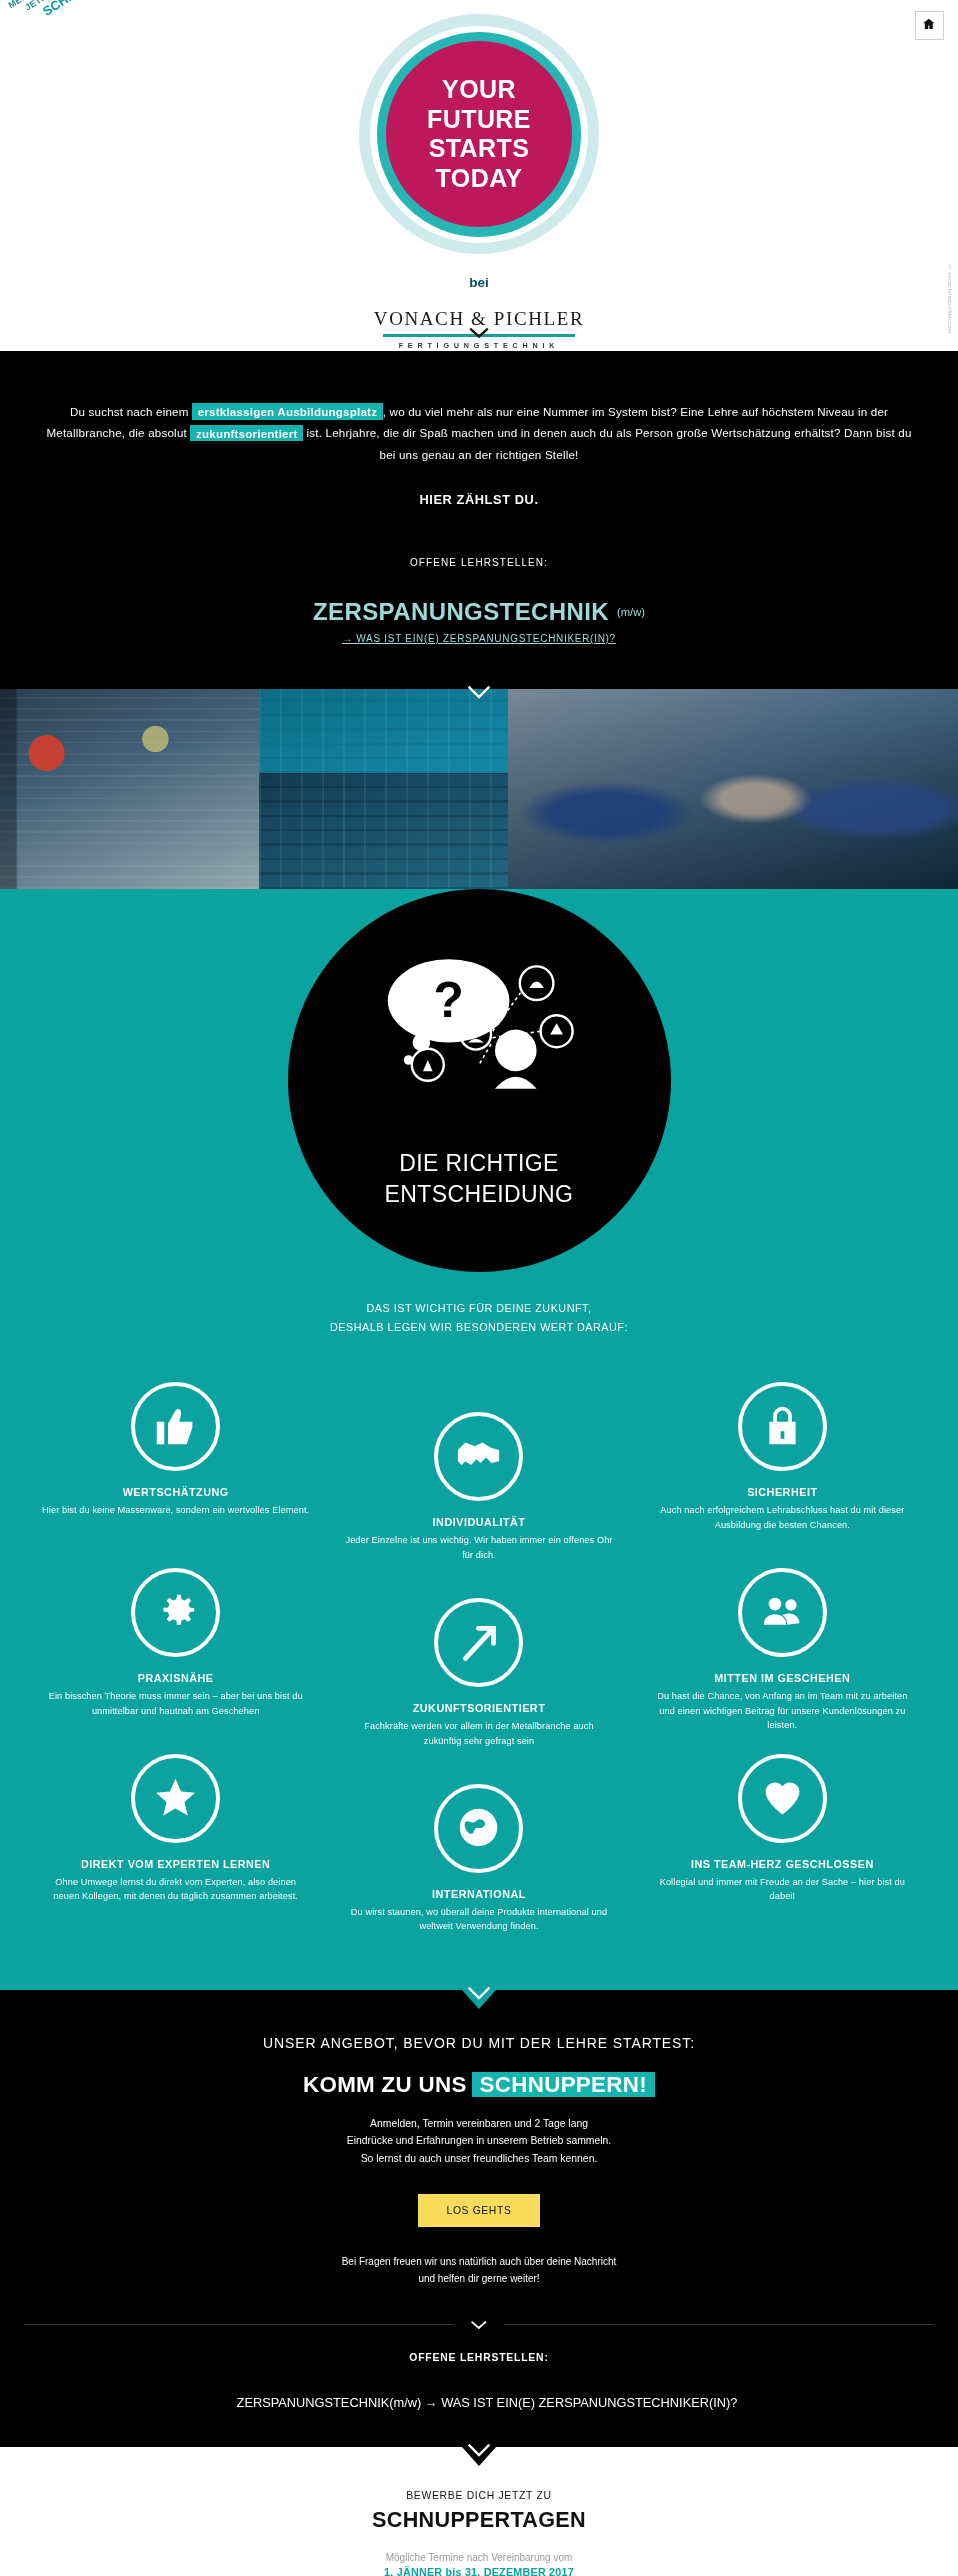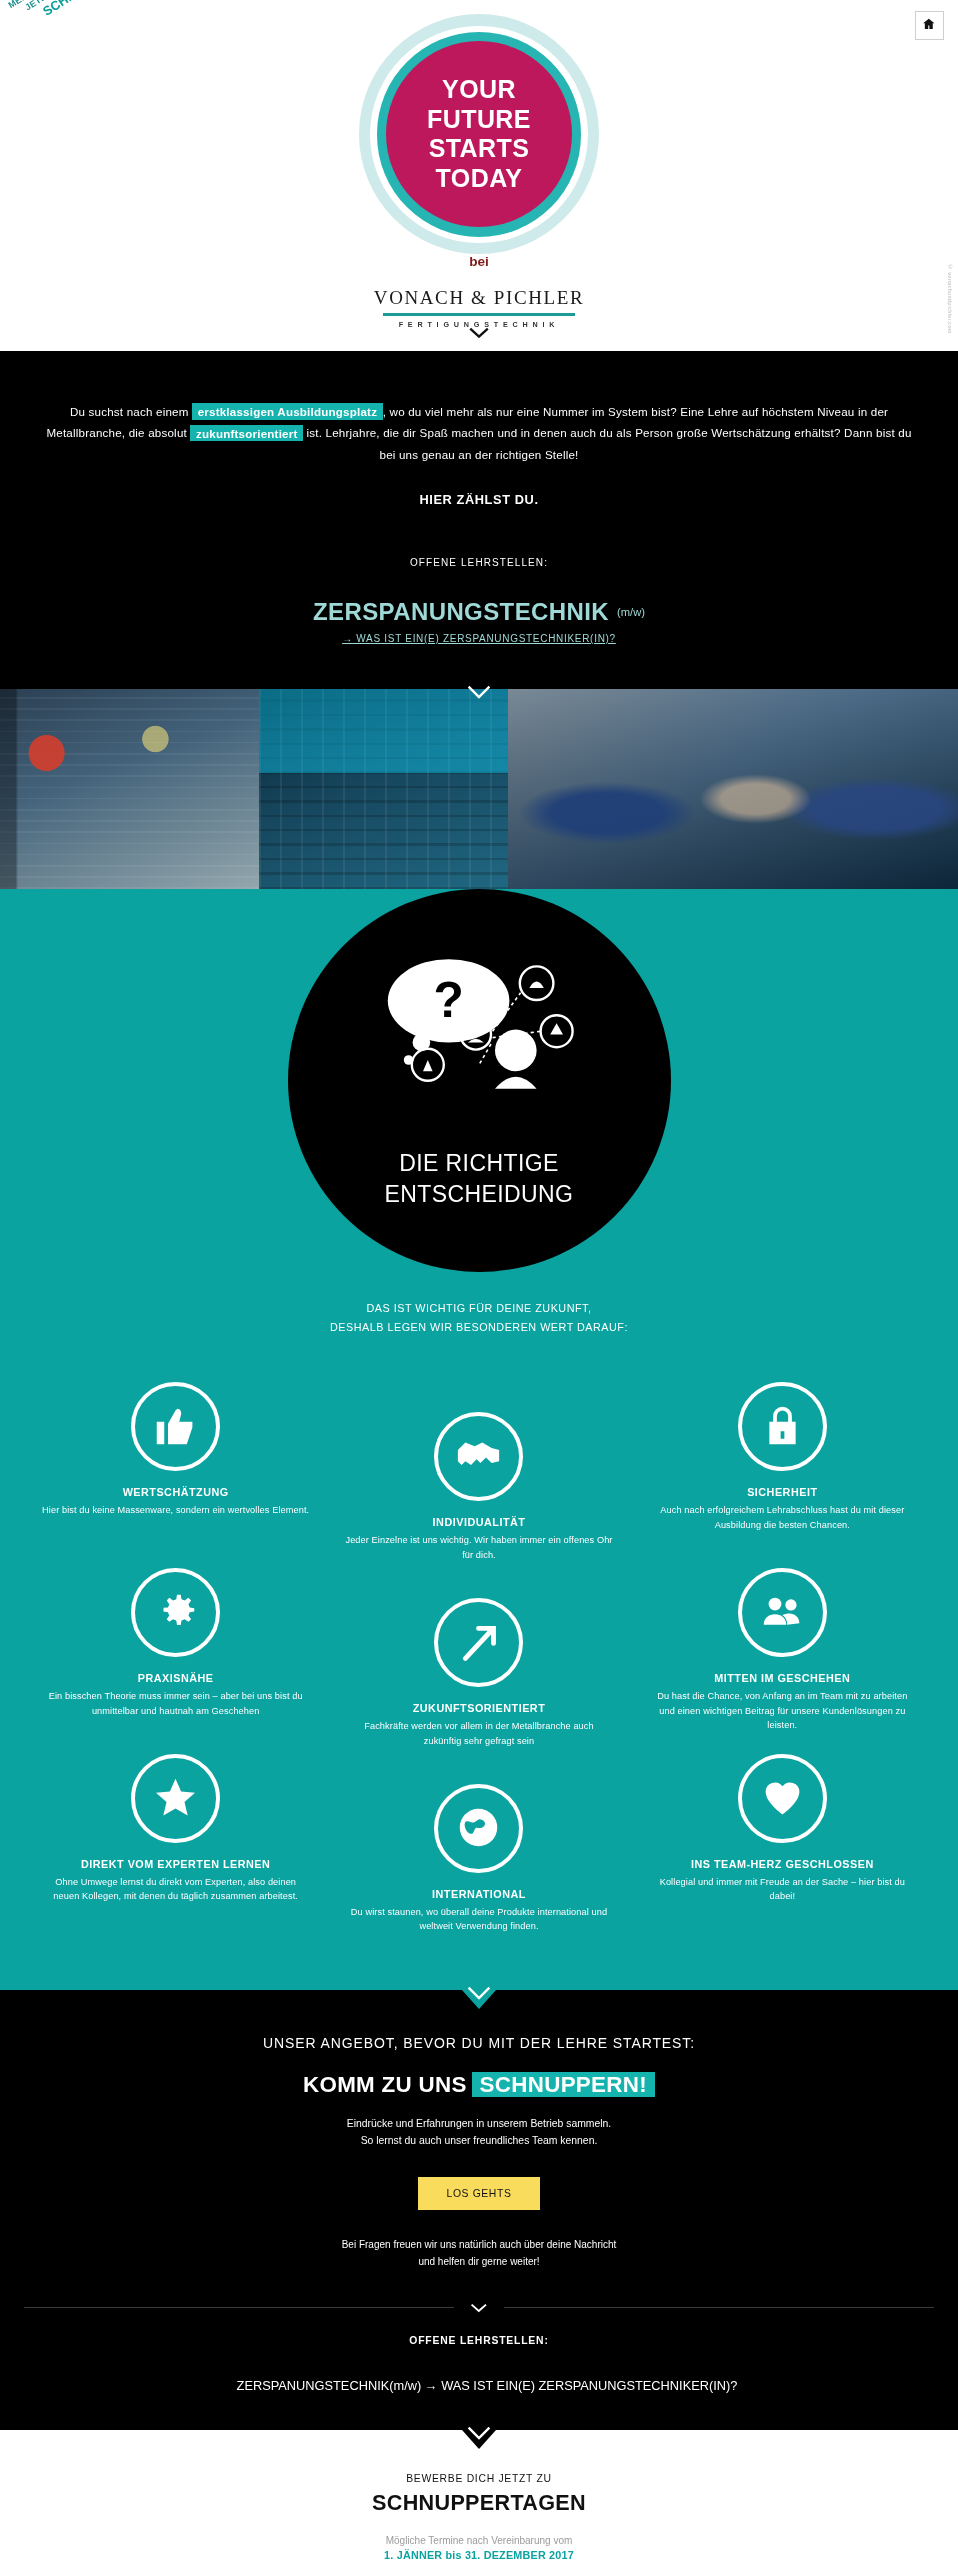--- a/index.html
+++ b/index.html
@@ -99,24 +99,25 @@
   .badge-core .txt {
     color: #fff;
     font-weight: 900;
     font-size: 25px;
     line-height: 1.18;
     letter-spacing: 0.4px;
     text-align: center;
   }
 
   .bei {
+    margin-top: 21px;
     text-align: center;
     font-weight: 900;
     font-size: 13.6px;
-    color: #7f1d1d;
+    color: #0c4a6e;
   }
   .brandblock { margin-top: 17.6px; text-align: center; }
   .brandblock .bname {
     font-family: "Liberation Serif", serif;
     font-size: 19px;
     letter-spacing: 1.6px;
     color: #1b1b1b;
     font-weight: 400;
   }
   .brandblock .brule {
@@ -671,20 +672,21 @@
   <section class="offer">
     <div class="notch" style="top:0;border-top:19px solid #0aa3a0"></div>
 
     <div class="kicker">UNSER ANGEBOT, BEVOR DU MIT DER LEHRE STARTEST:</div>
 
     <h2>
       <span>KOMM ZU UNS</span><span class="mark">SCHNUPPERN!</span>
     </h2>
 
     <div class="sub">
+      <div>Anmelden, Termin vereinbaren und 2 Tage lang</div>
       <div>Eindrücke und Erfahrungen in unserem Betrieb sammeln.</div>
       <div>So lernst du auch unser freundliches Team kennen.</div>
     </div>
 
     <button class="cta">LOS GEHTS</button>
 
     <div class="note">
       <div>Bei Fragen freuen wir uns natürlich auch über deine Nachricht</div>
       <div>und helfen dir gerne weiter!</div>
     </div>

